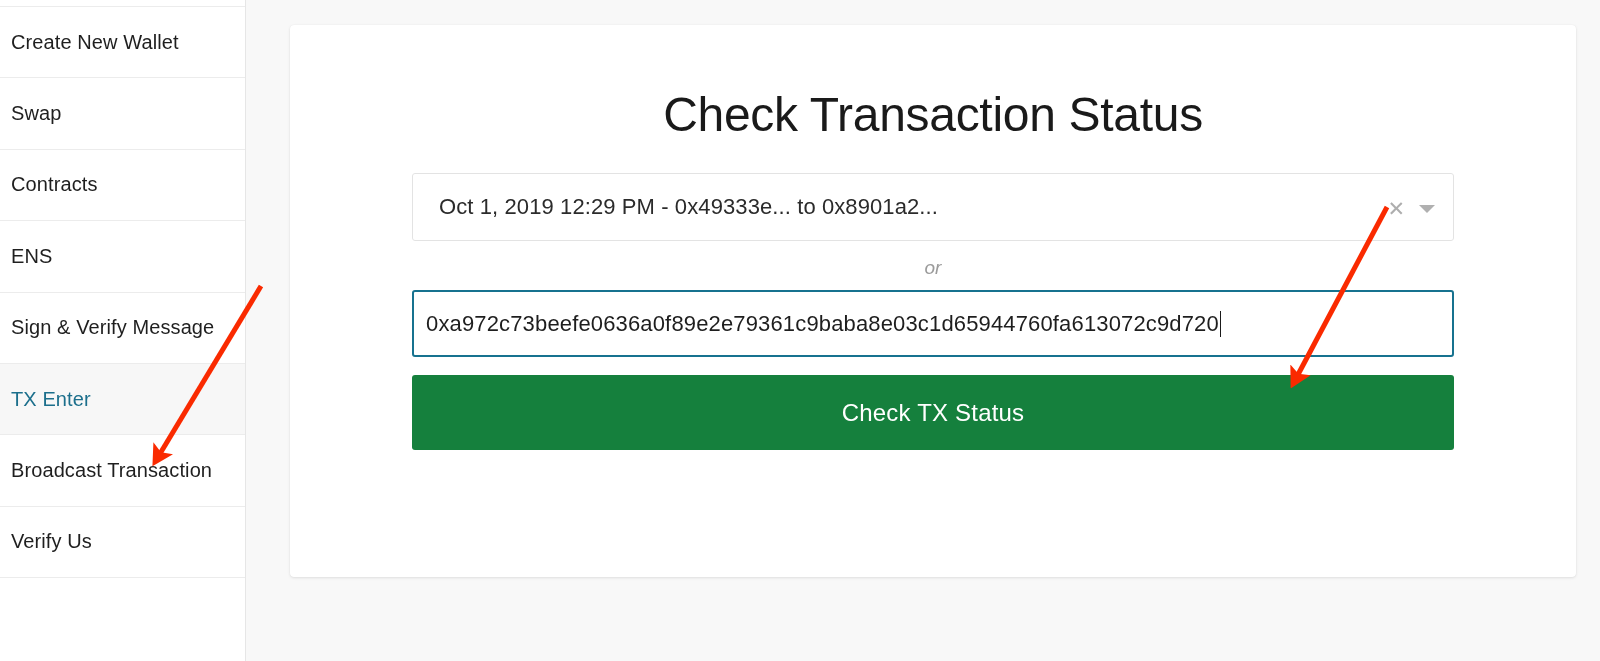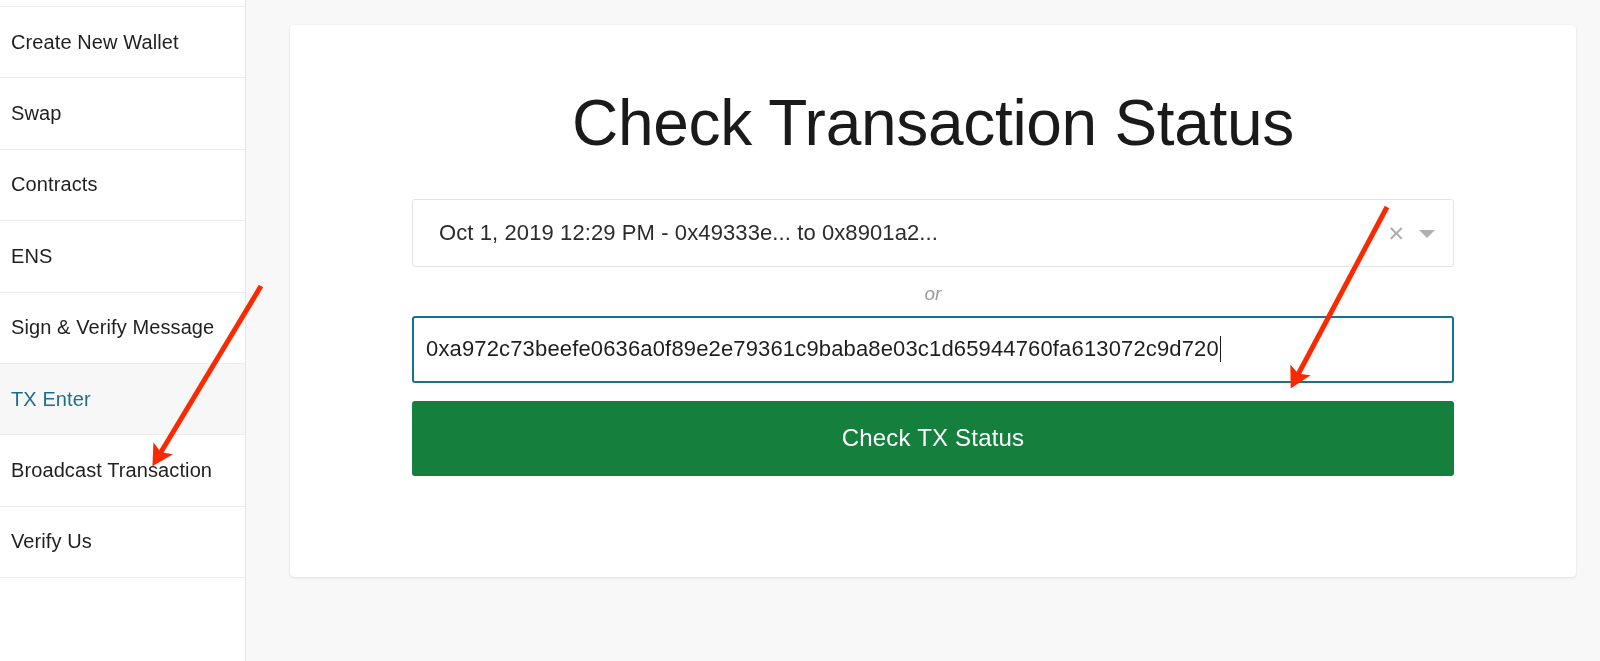--- a/index.html
+++ b/index.html
@@ -83,21 +83,21 @@
     width: 1286px;
     height: 552px;
     box-sizing: border-box;
     padding: 0;
     position: relative;
     overflow: hidden;
   }
 
   .panel-title {
     text-align: center;
-    font-size: 64px;
+    font-size: 48px;
     font-weight: 300;
     color: #1a1a1a;
     letter-spacing: -0.3px;
     margin: 0;
     padding-top: 62px;
     line-height: 1.15;
   }
   .panel-desc {
     text-align: center;
     font-size: 21px;
@@ -108,21 +108,21 @@
     width: 870px;
     letter-spacing: 0.05px;
   }
   .panel-desc a {
     color: #55a0c4;
     text-decoration: none;
   }
 
   .form-area {
     width: 1042px;
-    margin: 16px auto;
+    margin: 9px auto;
     padding-top: 22px;
   }
 
   
   .select-row {
     position: relative;
     width: 1042px;
     height: 68px;
     border: 1px solid #e3e3e3;
     border-radius: 3px;

